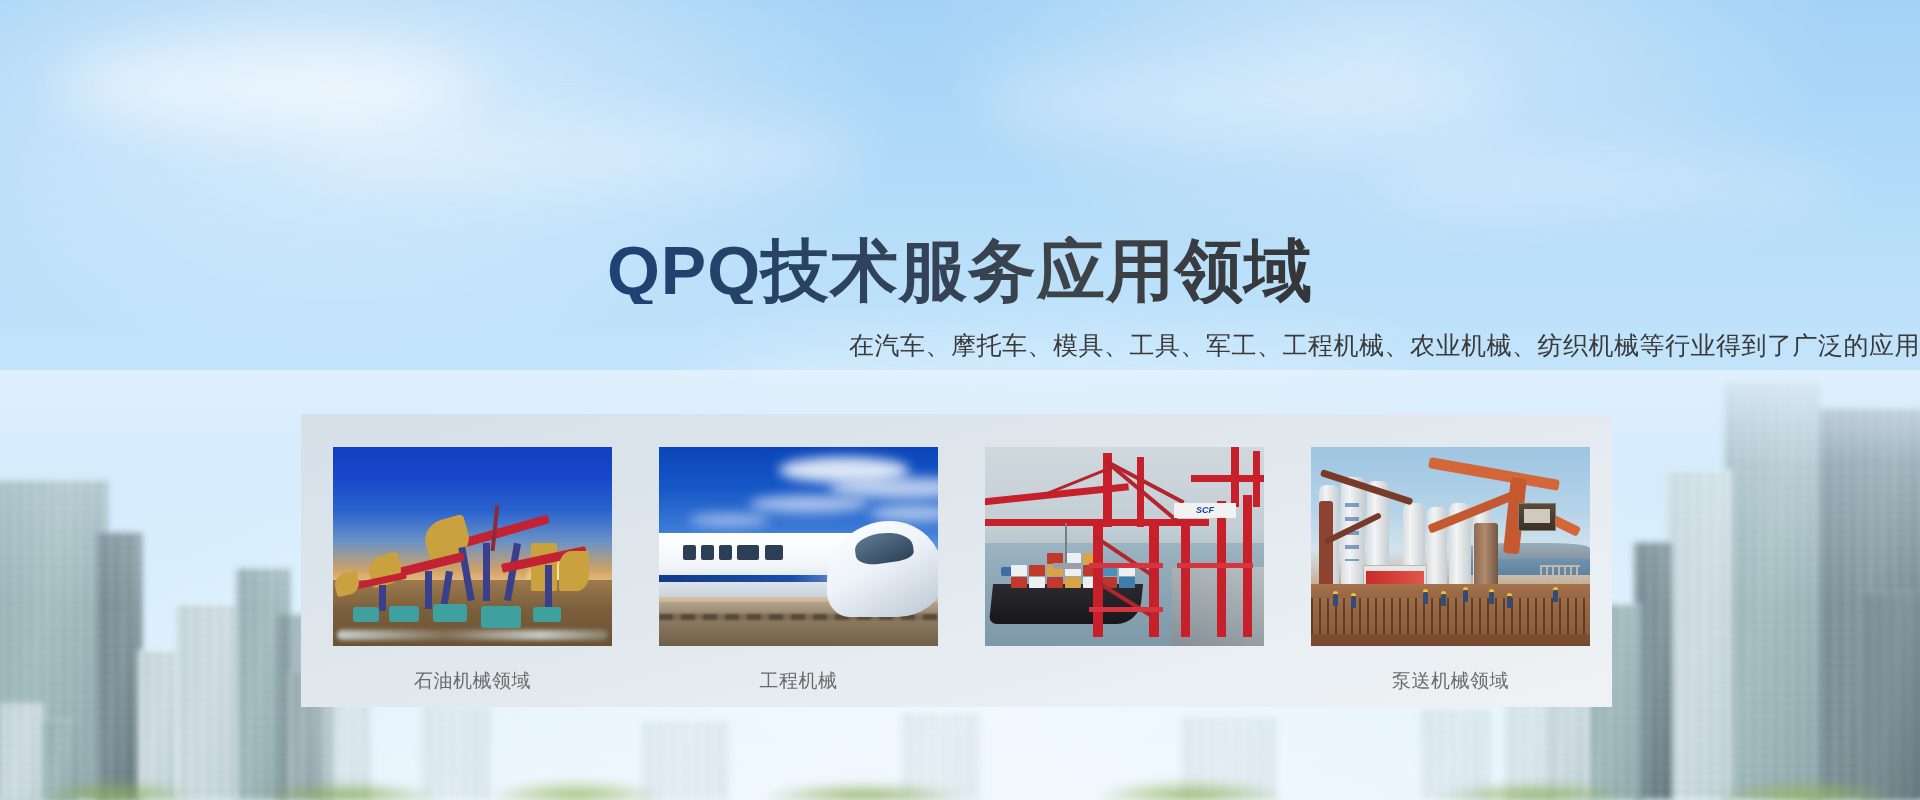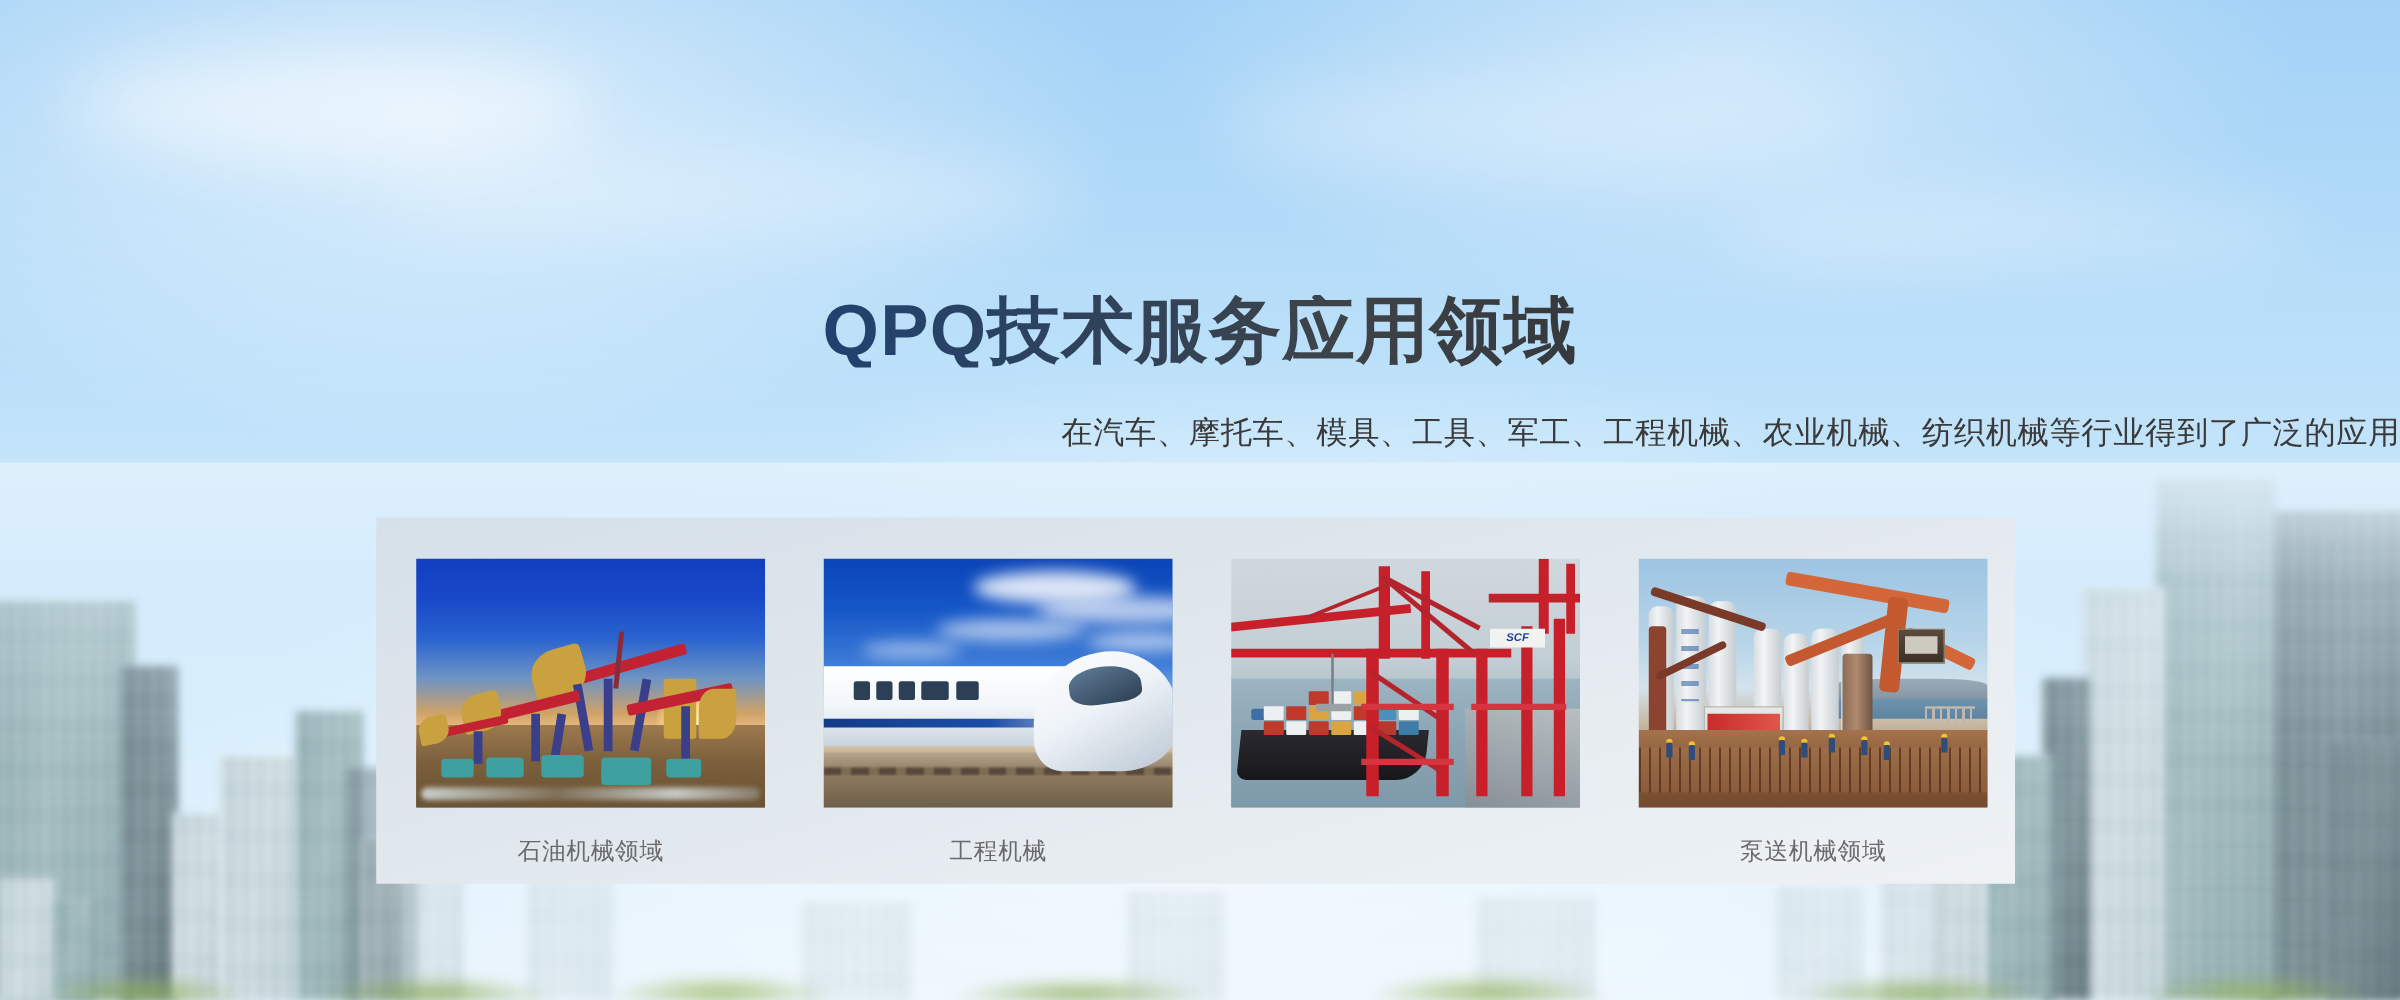--- a/index.html
+++ b/index.html
@@ -73,21 +73,21 @@
     position:absolute; left:0; right:0; bottom:0; height:430px;
     background:linear-gradient(180deg, rgba(226,241,253,.92) 0%, rgba(226,241,253,.45) 22%, rgba(226,241,253,.18) 55%, rgba(226,241,253,.10) 100%);
   }
 
   
   .content { position:absolute; inset:0; z-index:5; }
 
   .page-title {
     position:absolute; left:0; right:0; top:236px;
     text-align:center;
-    font-size:58px; font-weight:bold; letter-spacing:1px;
+    font-size:68px; font-weight:bold; letter-spacing:1px;
     line-height:1;
     background:linear-gradient(90deg,#17396a 0%, #1d4274 32%, #3e4348 56%, #2c2c2d 78%, #262627 100%);
     -webkit-background-clip:text; background-clip:text;
     color:transparent; -webkit-text-fill-color:transparent;
   }
 
   .page-subtitle {
     position:absolute; left:0; right:0; top:329px;
     text-align:right;
     font-size:25px; color:#3a3a3a; letter-spacing:.5px;
@@ -179,21 +179,21 @@
   .ph-crane .quay { position:absolute; right:0; bottom:0; width:92px; top:120px;
       background:linear-gradient(200deg,#b9bfc2 0%, #9aa3a8 60%, #868f95 100%); }
   .ph-crane .red { position:absolute; background:#c8202b; }
   .ph-crane .redl { position:absolute; background:#d6343e; }
   .ph-crane .boom { position:absolute; height:7px; background:#c8202b; }
   .ph-crane .diag { position:absolute; background:#b4242c; transform-origin:left bottom; }
   .ph-crane .ship { position:absolute; left:6px; bottom:22px; width:150px; height:40px;
       background:linear-gradient(180deg,#2a2a30 0%, #17171b 100%);
       border-radius:0 0 22px 8px; transform:skewX(-6deg); }
   .ph-crane .ctr { position:absolute; width:16px; height:11px; border-radius:1px; }
-  .ph-crane .scf { position:absolute; right:28px; top:56px; width:44px; height:15px;
+  .ph-crane .scf { position:absolute; right:28px; top:56px; width:62px; height:15px;
       background:#f2f2f2; color:#17409b; font-size:9px; font-weight:bold;
       font-family:"Liberation Sans",sans-serif; text-align:center; line-height:15px;
       font-style:italic; }
   .ph-crane .tug { position:absolute; left:16px; top:120px; width:26px; height:9px;
       background:#3c6fa8; border-radius:2px; }
 
   
   .ph-pump { background:linear-gradient(180deg,#9dc4e2 0%, #b7d5e9 34%, #d3e3ec 52%, #c9b9a4 66%, #9d8468 82%, #7e6952 100%); }
   .ph-pump .silo {
     position:absolute; background:linear-gradient(90deg,#d9dde0 0%, #f2f4f5 35%, #c6ccd0 100%);

